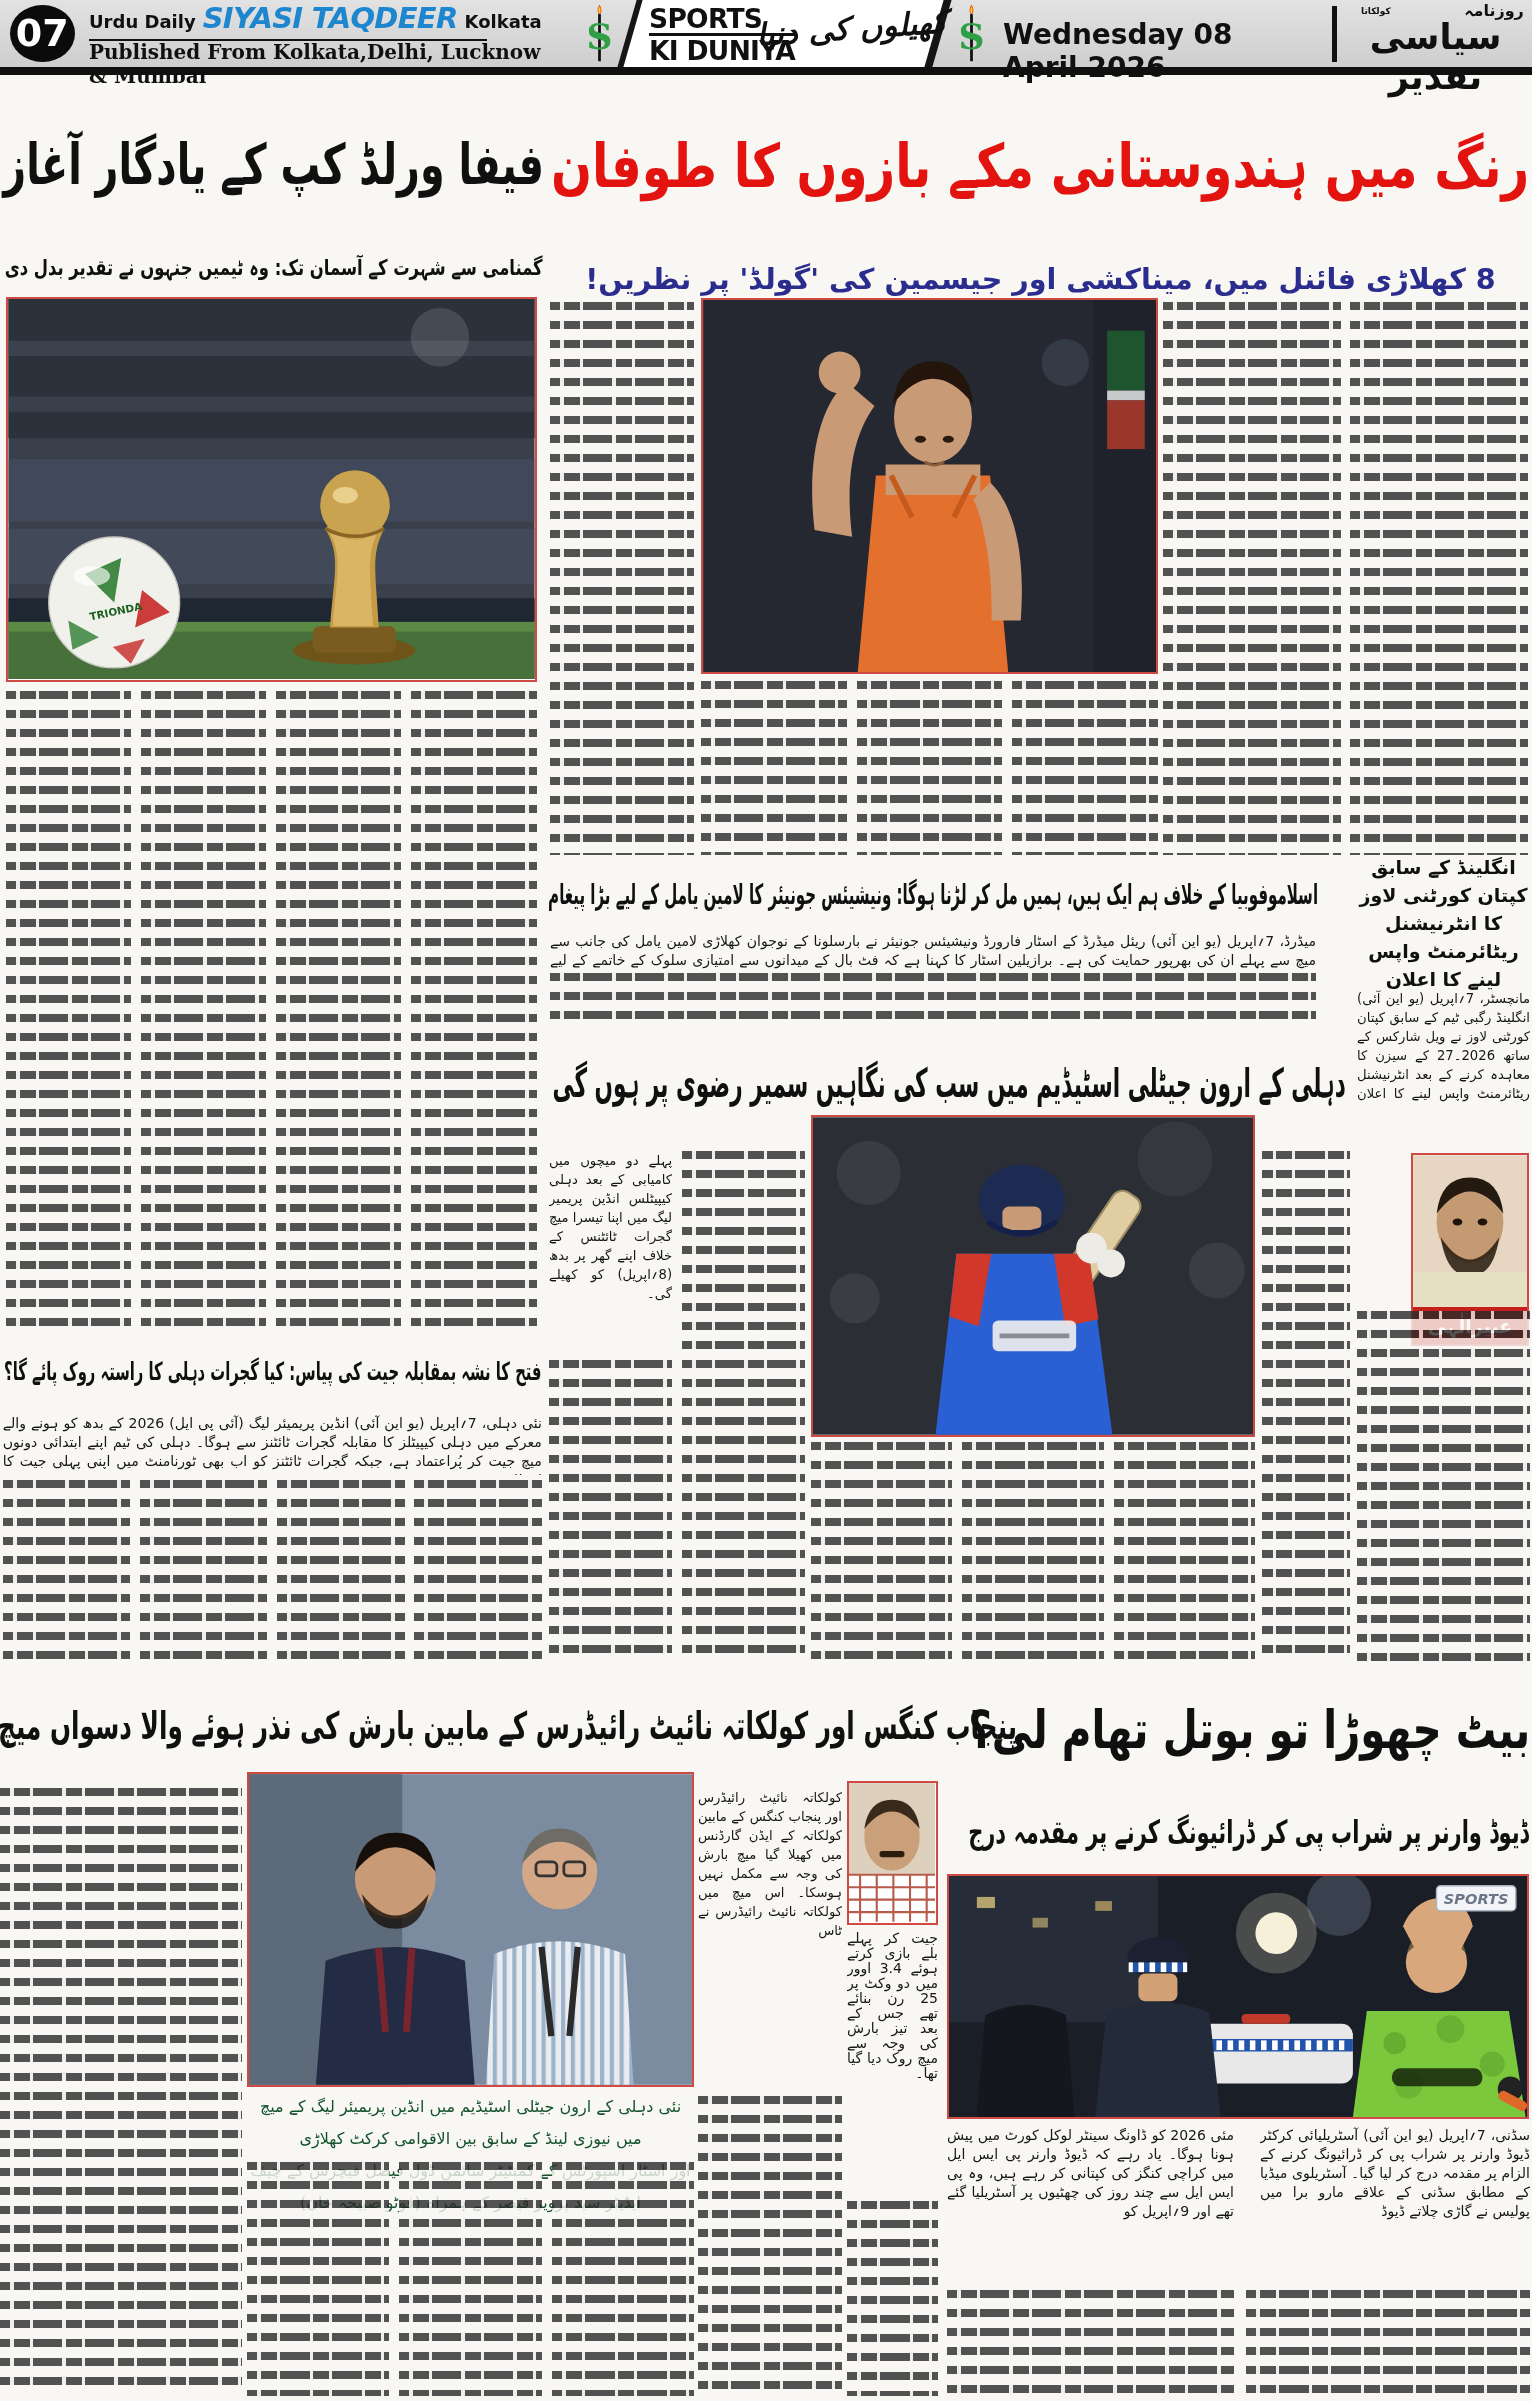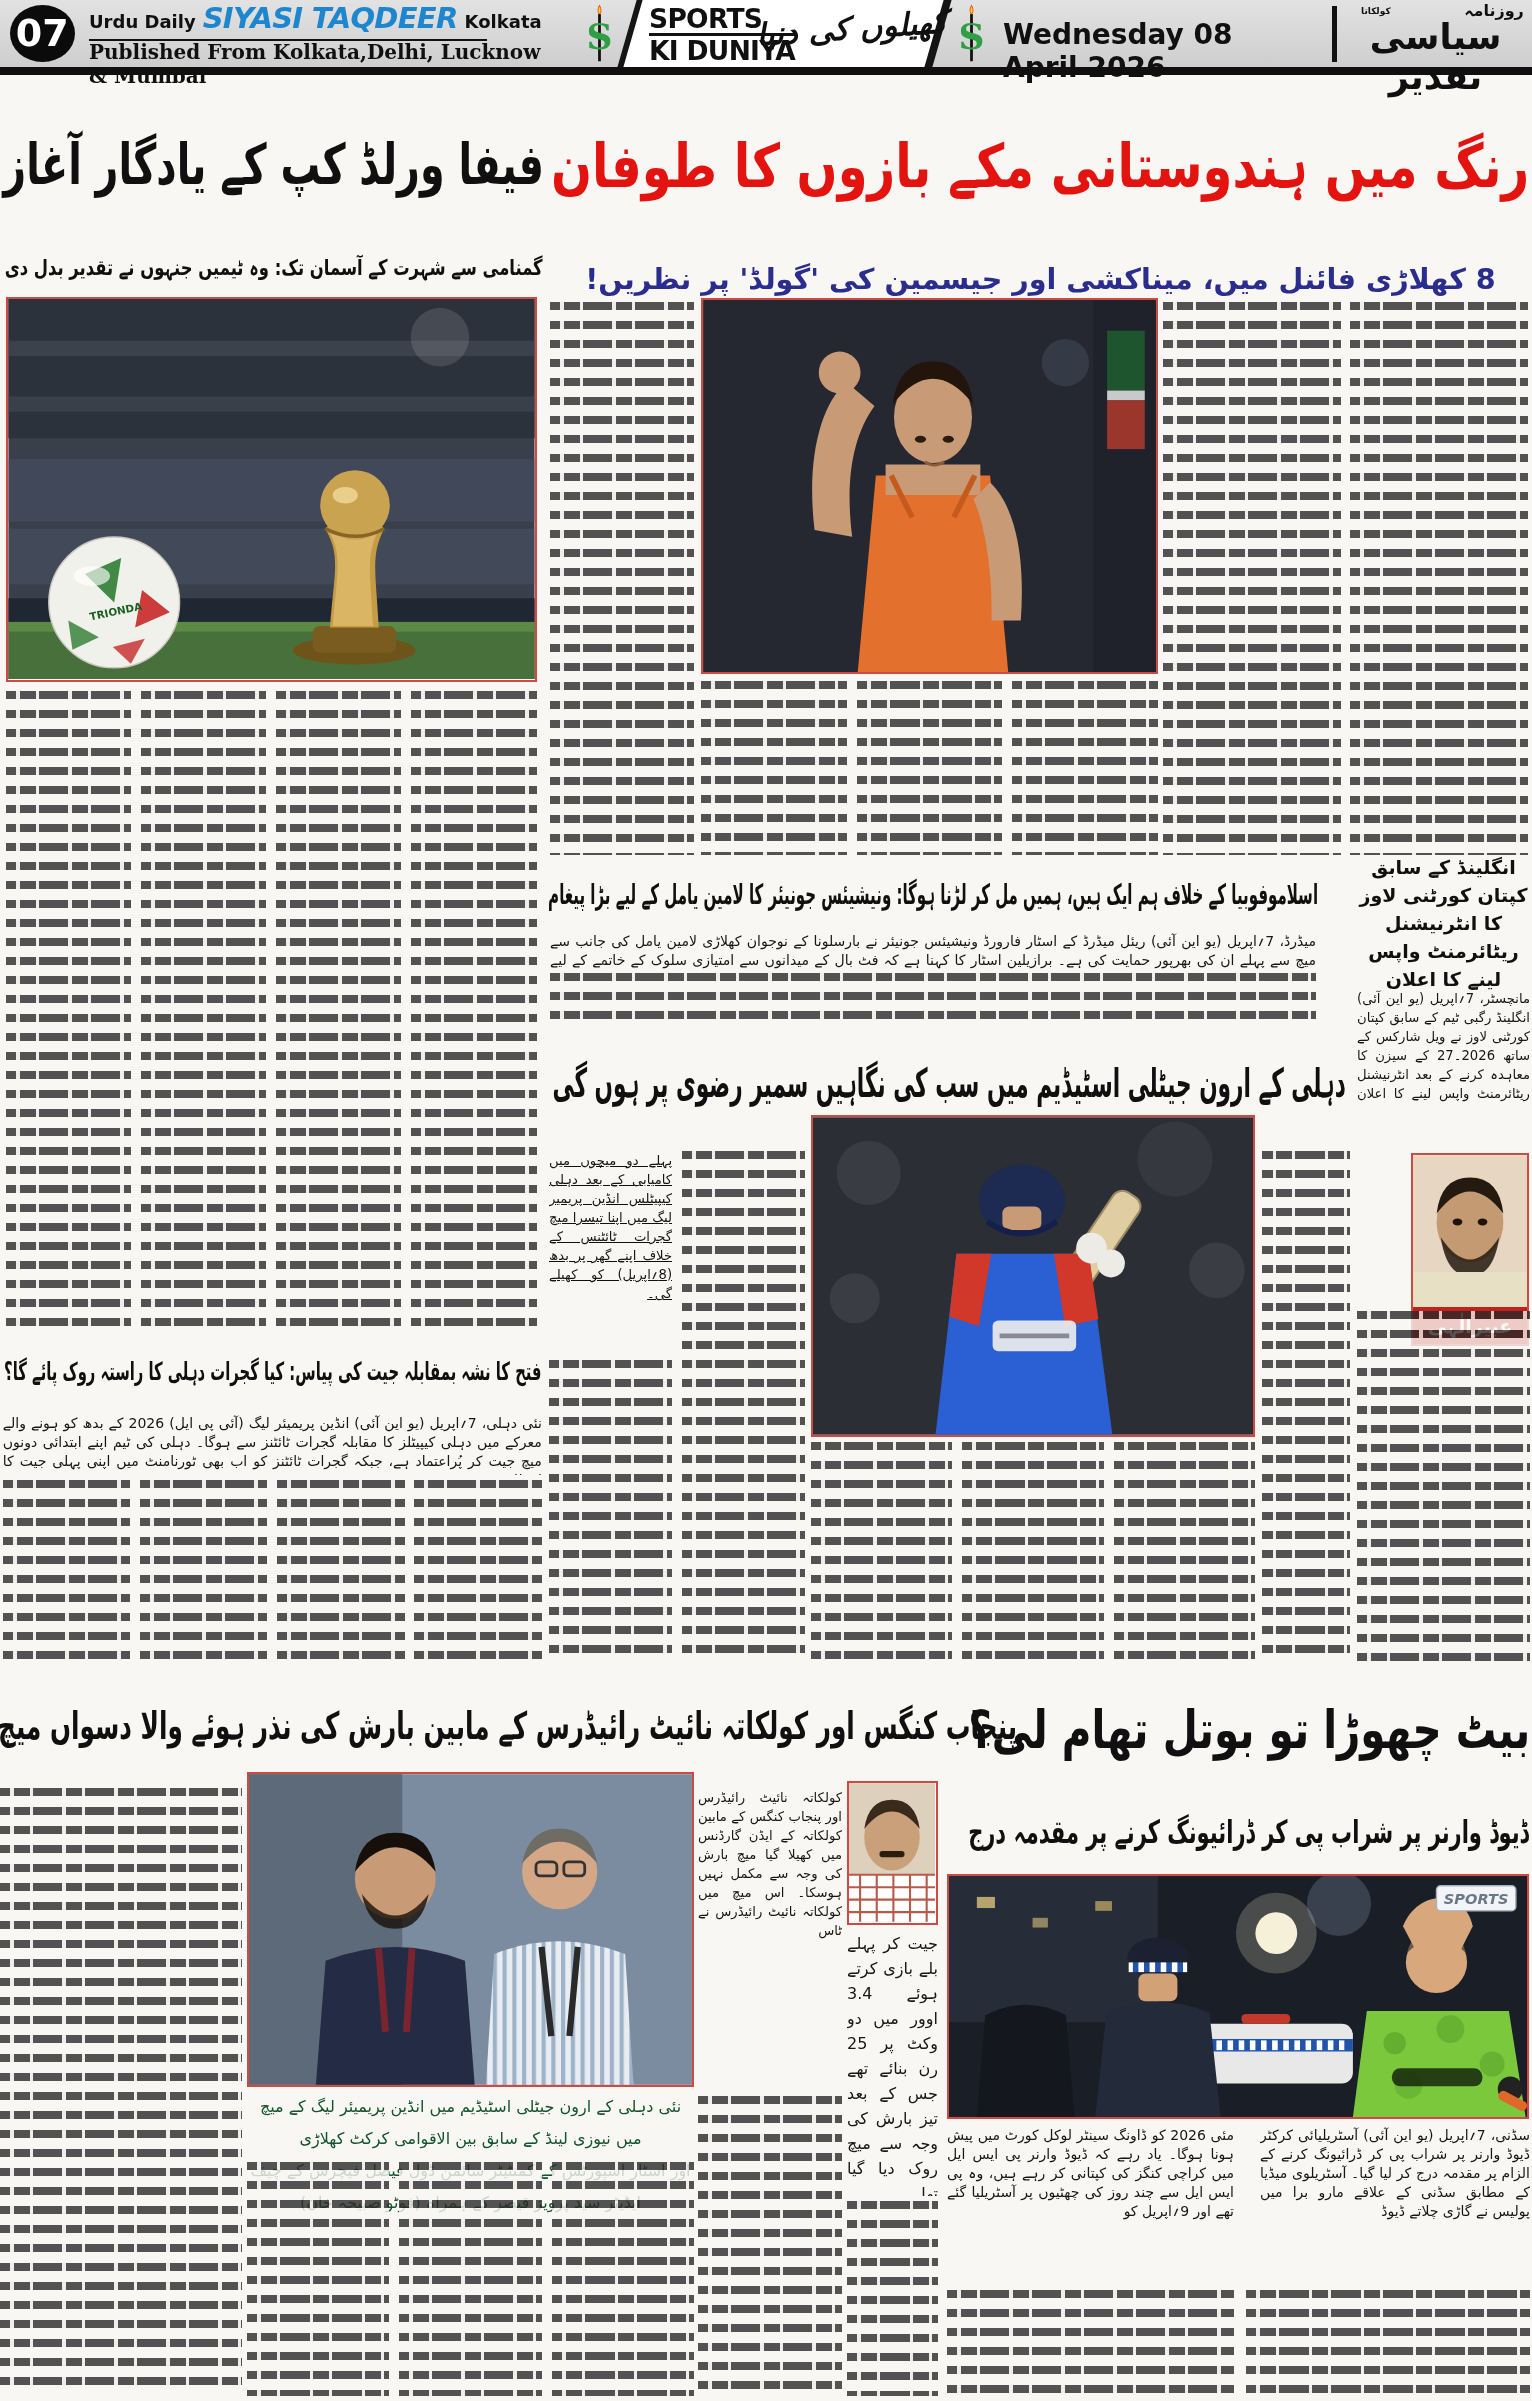--- a/index.html
+++ b/index.html
@@ -3,21 +3,21 @@
 <meta charset="utf-8">
 <style>
   html,body{margin:0;padding:0;background:#9a9a9a;}
   #page{position:relative;width:1533px;height:2401px;background:#f8f7f3;overflow:hidden;
         font-family:"DejaVu Sans",sans-serif;color:#101010;}
   .abs{position:absolute;}
   .ur{direction:rtl;font-family:"DejaVu Sans",sans-serif;}
   .hl{display:flex;align-items:center;justify-content:center;font-weight:bold;text-align:center;}
   .fit{display:inline-block;white-space:nowrap;}
   .lead{font-size:14px;line-height:19px;text-align:justify;overflow:hidden;color:#161616;}
-  .cols{display:flex;gap:9.8px;text-decoration:underline;}
+  .cols{display:flex;gap:9.8px;}
   .cols>div{flex:1;}
   .tx{background-image:
        repeating-linear-gradient(90deg, rgba(248,247,243,0) 0 10.5px, rgba(248,247,243,.95) 10.5px 14px,
          rgba(248,247,243,0) 14px 30px, rgba(248,247,243,.95) 30px 33px, rgba(248,247,243,0) 33px 52px),
        repeating-linear-gradient(180deg,#2a2a2a 0 7.7px,#f8f7f3 7.7px 19px);
       opacity:.8;}
   .photo{border:2.1px solid #cf4a42;box-sizing:border-box;overflow:hidden;background:#fff;}
   .cap{color:#14532d;font-weight:normal;text-align:center;}
   .slash{background:#ffffff;transform:skewX(-16deg);border-left:6.3px solid #151515;border-right:8.4px solid #151515;}
 </style>
@@ -298,21 +298,21 @@
   <div class="abs photo" style="left:847px;top:1781px;width:91px;height:144px;">
     <svg width="86" height="139" viewBox="0 0 124 200">
       <rect width="124" height="200" fill="#ddd0bd"></rect>
       <ellipse cx="62" cy="78" rx="40" ry="48" fill="#c9a07a"></ellipse>
       <path d="M22 66 q40 -50 80 0 q-6 -42 -40 -42 q-34 0 -40 42" fill="#3a2a1c"></path>
       <rect x="44" y="98" width="36" height="9" rx="4" fill="#2b1d10"></rect>
       <rect y="132" width="124" height="68" fill="#fff"></rect>
       <path d="M0 132 h124 M0 150 h124 M0 168 h124 M0 186 h124 M16 132 v68 M40 132 v68 M64 132 v68 M88 132 v68 M112 132 v68" stroke="#b65a4a" stroke-width="3"></path>
     </svg>
   </div>
-  <div class="abs ur lead" style="left:847px;top:1931px;width:91px;height:265px;font-size:16px;line-height:25px;">جیت کر پہلے بلے بازی کرتے ہوئے 3.4 اوور میں دو وکٹ پر 25 رن بنائے تھے جس کے بعد تیز بارش کی وجہ سے میچ روک دیا گیا تھا۔</div>
+  <div class="abs ur lead" style="left:847px;top:1931px;width:91px;height:265px;font-size:14px;line-height:15px;">جیت کر پہلے بلے بازی کرتے ہوئے 3.4 اوور میں دو وکٹ پر 25 رن بنائے تھے جس کے بعد تیز بارش کی وجہ سے میچ روک دیا گیا تھا۔</div>
   <div class="abs tx" style="left:847px;top:2201px;width:91px;height:195px;"></div>
 
   <div class="abs hl" style="left:968px;top:1669px;width:562px;height:120px;">
     <span class="fit ur" style="font-size: 53px; font-weight: 800; transform: scaleX(0.763258); transform-origin: center center;">بیٹ چھوڑا تو بوتل تھام لی؟</span>
   </div>
   <div class="abs hl" style="left:968px;top:1793px;width:562px;height:77px;">
     <span class="fit ur" style="font-size: 32px; font-weight: 800; transform: scaleX(0.655818); transform-origin: center center;">ڈیوڈ وارنر پر شراب پی کر ڈرائیونگ کرنے پر مقدمہ درج</span>
   </div>
 
   <div class="abs photo" style="left:947px;top:1874px;width:582px;height:245px;">

